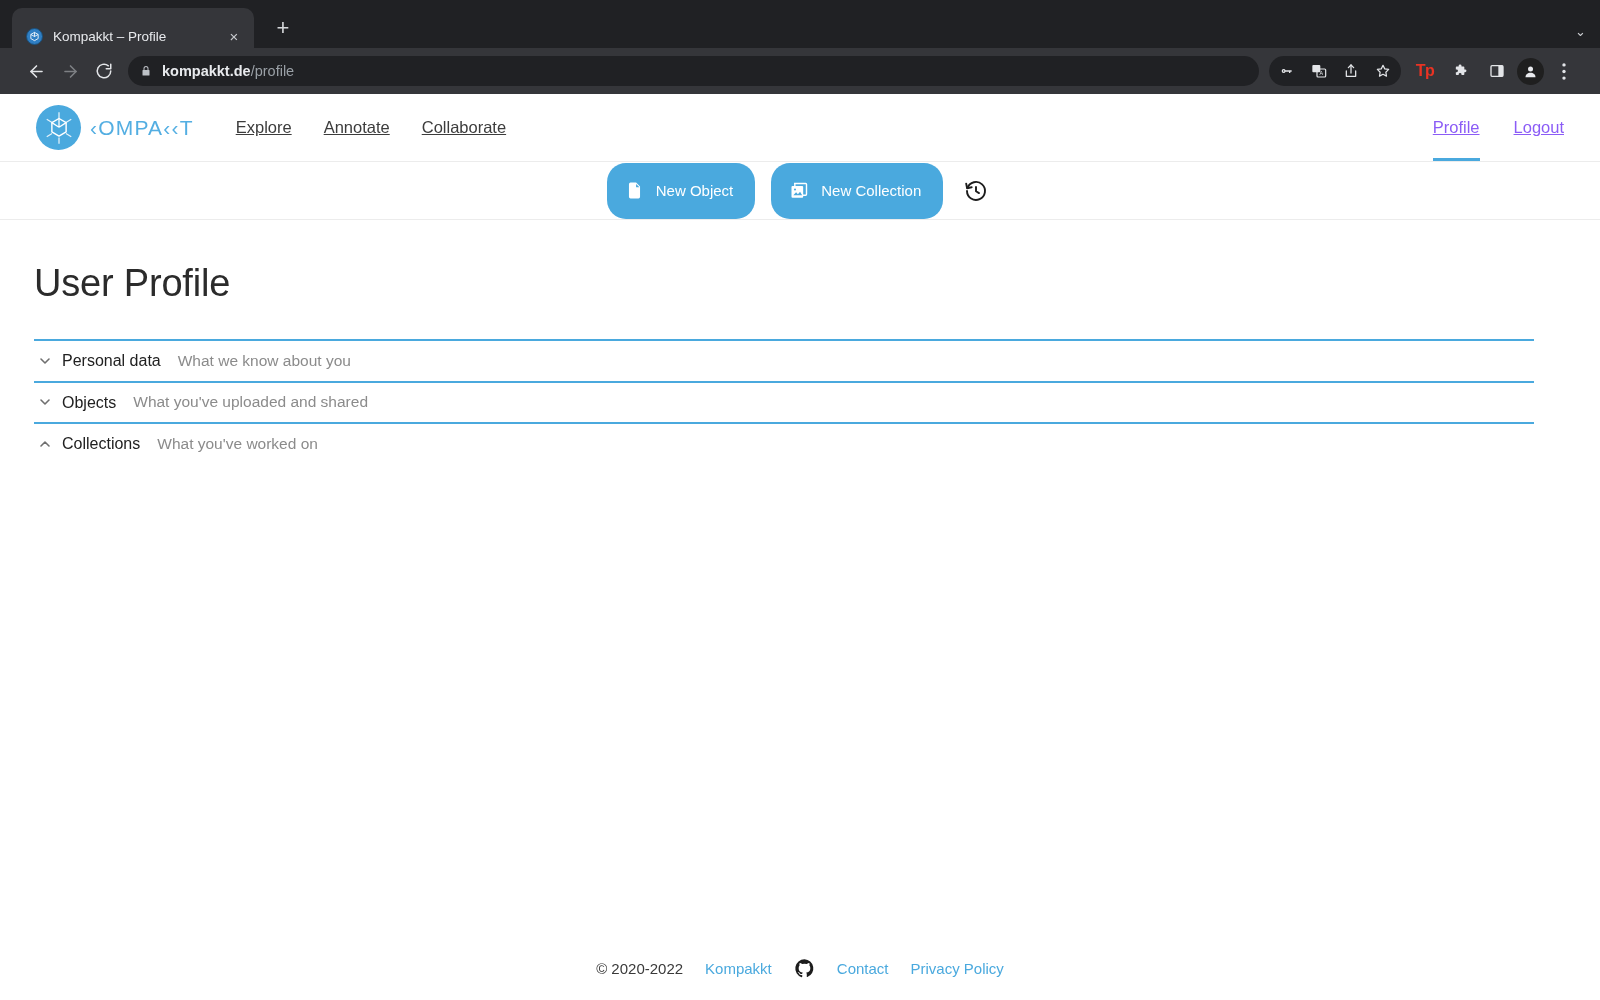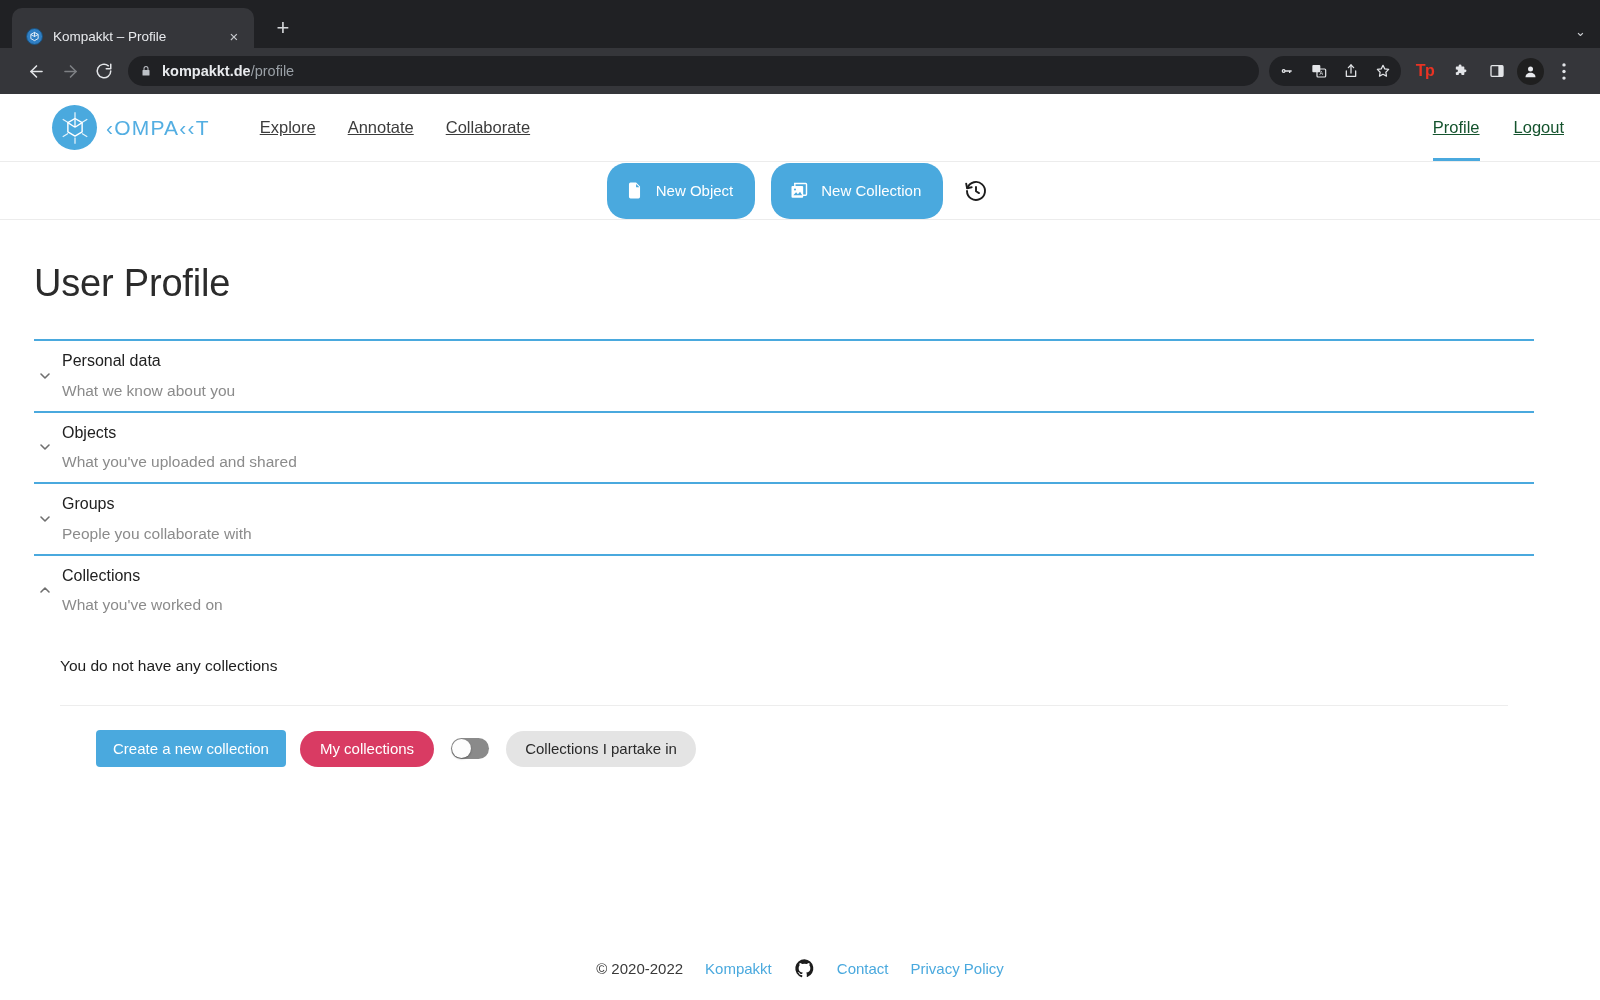--- a/index.html
+++ b/index.html
@@ -91,35 +91,35 @@
     background: #1f1f1f; display: flex; align-items: center; justify-content: center;
     color: #e8eaed; flex: 0 0 27px;
   }
   .kebab { color: #e3e5e8; font-size: 17px; line-height: 0.6; letter-spacing: 0; padding: 0 4px;}
 
   
   .page { flex: 1; background: #fff; display: flex; flex-direction: column; overflow: hidden; position: relative; }
 
   .navbar {
     height: 68px; display: flex; align-items: center;
-    padding: 0 36px 0 52px; background: #fff;
+    padding: 0 36px 0 36px; background: #fff;
     border-bottom: 1px solid #ececec;
-    flex: 0 0 68px; position: relative; gap: 8px;
+    flex: 0 0 68px; position: relative;
   }
   .brand { display: flex; align-items: center; gap: 9px; margin-right: 42px; }
   .brand-logo {
     width: 45px; height: 45px; border-radius: 50%; background: #4aa9de;
     display: flex; align-items: center; justify-content: center; flex: 0 0 45px;
   }
   .brand-word { font-size: 21px; letter-spacing: 1.2px; color: #53aee2; font-weight: 400; }
   .navlinks { display: flex; align-items: center; gap: 32px; }
   .navlink { font-size: 16.5px; color: #3c3c3c; }
   .nav-right { margin-left: auto; display: flex; align-items: center; gap: 34px; height: 100%; }
   .nav-right-link {
-    font-size: 16.5px; color: #14532d; height: 100%;
+    font-size: 16.5px; color: #8b5cf6; height: 100%;
     display: flex; align-items: center; position: relative;
   }
   .nav-right-link.active::after {
     content: ""; position: absolute; left: 0; right: 0; bottom: 0;
     height: 3px; background: #4aa9de;
   }
 
   .actionbar {
     height: 58px; display: flex; align-items: center; justify-content: center;
     gap: 16px; background: #fff;
@@ -142,21 +142,21 @@
   .page-title { font-size: 38px; font-weight: 400; color: #2b2b2b; margin-bottom: 34px; letter-spacing: -0.2px; }
 
   .accordion { border-top: 2px solid #4aa9de; max-width: 1500px; }
   .acc-item { border-bottom: 2px solid #4aa9de; }
   .acc-header { display: flex; align-items: center; padding: 9px 0 9px 28px; position: relative; }
   .acc-chevron {
     position: absolute; left: 0; top: 50%; transform: translateY(-50%);
     width: 22px; height: 22px; display: flex; align-items: center; justify-content: center;
     color: #6f6f6f;
   }
-  .acc-texts { display: flex; flex-direction: column; gap: 9px; }
+  .acc-texts { display: flex; flex-direction: row; gap: 17px; align-items: flex-end; }
   .acc-title { font-size: 16px; color: #212121; line-height: 1.35; }
   .acc-sub { font-size: 15.5px; color: #8b8b8b; line-height: 1.35; }
 
   .acc-body { padding: 32px 0 0 26px; }
   .empty-msg { font-size: 15.5px; color: #1d1d1d; }
   .body-divider { height: 1px; background: #ededed; margin: 30px 0 0 0; max-width: 1448px; }
 
   .btn-row { display: flex; align-items: center; gap: 14px; padding: 24px 0 0 36px; }
   .btn-flat {
     height: 37px; border: none; border-radius: 4px; font-size: 15px;
@@ -375,59 +375,34 @@
                   <path d="M6 9l6 6 6-6"></path>
                 </svg>
             </span>
             <span class="acc-texts">
               <span class="acc-title">Objects</span>
               <span class="acc-sub">What you've uploaded and shared</span>
             </span>
           </div>
         </div>
 
-        <div class="acc-item">
-          <div class="acc-header">
-            <span class="acc-chevron">
-              <svg width="16" height="16" viewBox="0 0 24 24" fill="none" stroke="currentColor" stroke-width="2.4" stroke-linecap="round" stroke-linejoin="round">
-                  <path d="M6 9l6 6 6-6"></path>
-                </svg>
-            </span>
-            <span class="acc-texts">
-              <span class="acc-title">Groups</span>
-              <span class="acc-sub">People you collaborate with</span>
-            </span>
-          </div>
-        </div>
 
         <div>
           <div class="acc-header">
             <span class="acc-chevron">
               <svg width="16" height="16" viewBox="0 0 24 24" fill="none" stroke="currentColor" stroke-width="2.4" stroke-linecap="round" stroke-linejoin="round">
                   <path d="M6 15l6-6 6 6"></path>
                 </svg>
             </span>
             <span class="acc-texts">
               <span class="acc-title">Collections</span>
               <span class="acc-sub">What you've worked on</span>
             </span>
           </div>
 
-          <div class="acc-body">
-            <div class="empty-msg">You do not have any collections</div>
-            <div class="body-divider"></div>
-            <div class="btn-row">
-              <button class="btn-flat btn-blue">Create a new collection</button>
-              <button class="btn-flat btn-pink">My collections</button>
-              <div class="toggle">
-                <span class="toggle-knob"></span>
-              </div>
-              <button class="btn-grey">Collections I partake in</button>
-            </div>
-          </div>
         </div>
 
       </div>
     </div>
 
     <div class="footer">
       <span>© 2020-2022</span>
       <a class="flink" href="#">Kompakkt</a>
       <span class="gh-icon">
         <svg width="21" height="21" viewBox="0 0 24 24" fill="currentColor">

